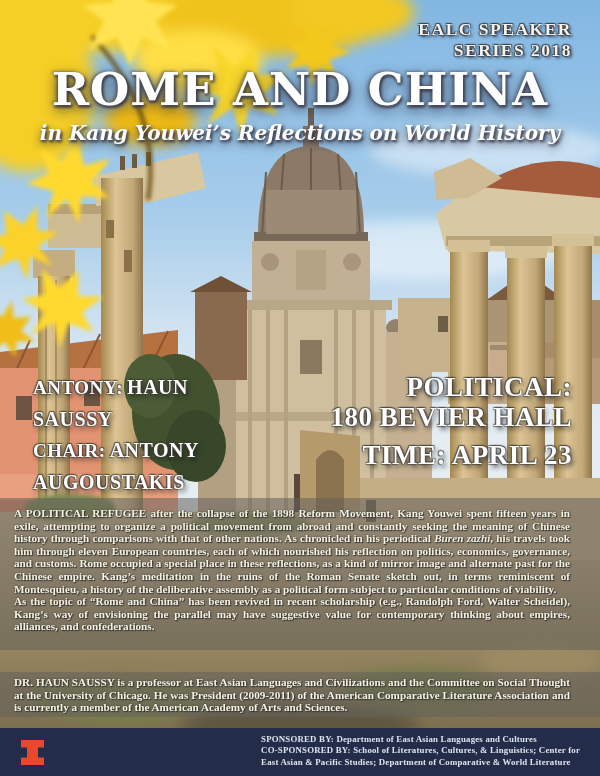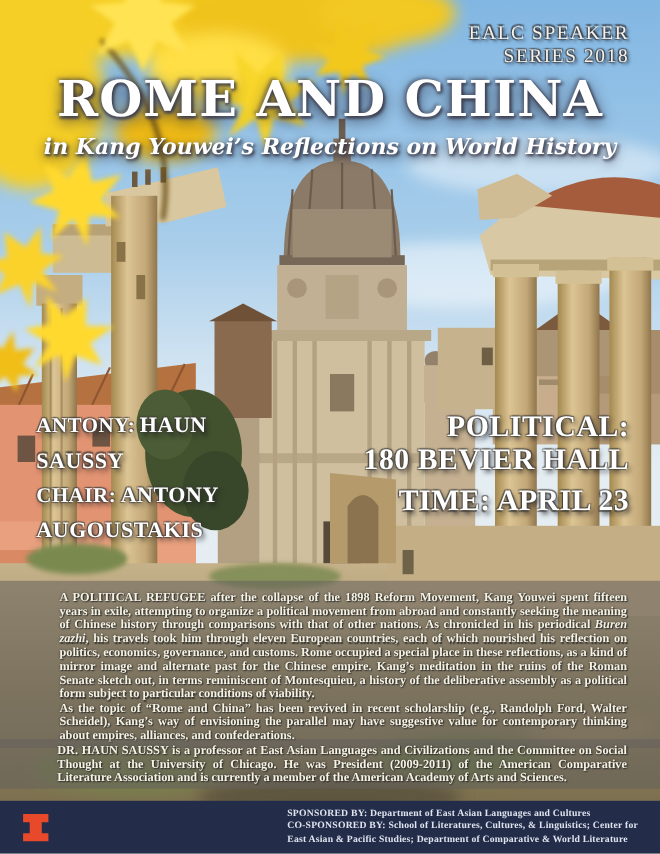--- a/index.html
+++ b/index.html
@@ -6,21 +6,21 @@
   .poster {
     position:relative; width:600px; height:776px; overflow:hidden;
     font-family:"Liberation Serif", serif; background:#b9d7ee;
     margin:0 auto;
   }
   .photo { position:absolute; inset:0; width:600px; height:776px; }
 
   
   .badge {
     position:absolute; top:19px; right:28px; text-align:right;
-    font-weight:normal; font-size:17.5px; line-height:1.18; letter-spacing:1.5px;
+    font-weight:bold; font-size:17.5px; line-height:1.18; letter-spacing:1.5px;
     color:#f4f2ea;
     text-shadow:-1px -1px 1px rgba(55,55,60,.8), 1px -1px 1px rgba(55,55,60,.8),
                 -1px 1px 1px rgba(55,55,60,.8), 2px 2px 3px rgba(30,30,40,.85);
   }
   .title {
     position:absolute; top:63px; left:0; right:0; text-align:center;
     font-family:"DejaVu Serif", serif; font-weight:bold; font-size:45px;
     letter-spacing:1px; color:#ffffff;
     text-shadow:0 3px 2px rgba(70,70,85,.55), 0 5px 14px rgba(40,40,60,.9),
                 2px 2px 3px rgba(50,50,65,.85), -2px -1px 3px rgba(70,70,85,.5);
@@ -45,22 +45,22 @@
     position:absolute; right:28px; top:372px; text-align:right;
     font-size:27px; line-height:30px; letter-spacing:.5px;
   }
   .location-block .grp2 { margin-top:8px; }
 
   
   .scrim {
     position:absolute; left:0; width:600px; box-sizing:border-box;
     background:rgba(100,97,92,.55);
   }
-  .box1 { top:528px; height:152px; padding:9px 30px 0 54px; }
-  .box2 { top:672px; height:45px; padding:4px 30px 0 52px; }
+  .box1 { top:498px; height:152px; padding:9px 30px 0 14px; }
+  .box2 { top:672px; height:45px; padding:4px 30px 0 14px; }
   .scrim p {
     margin:0; font-size:11.2px; line-height:12.6px; text-align:justify;
     color:#f7f3e3; font-weight:bold;
     text-shadow:0 0 2px rgba(45,45,45,.95), 1px 1px 1px rgba(45,45,45,.9);
   }
 
   
   .footer { position:absolute; left:0; top:728px; width:600px; height:48px; background:#232d4a; }
   .footer .logo { position:absolute; left:20px; top:12px; width:25px; height:25px; }
   .footer .credits {

